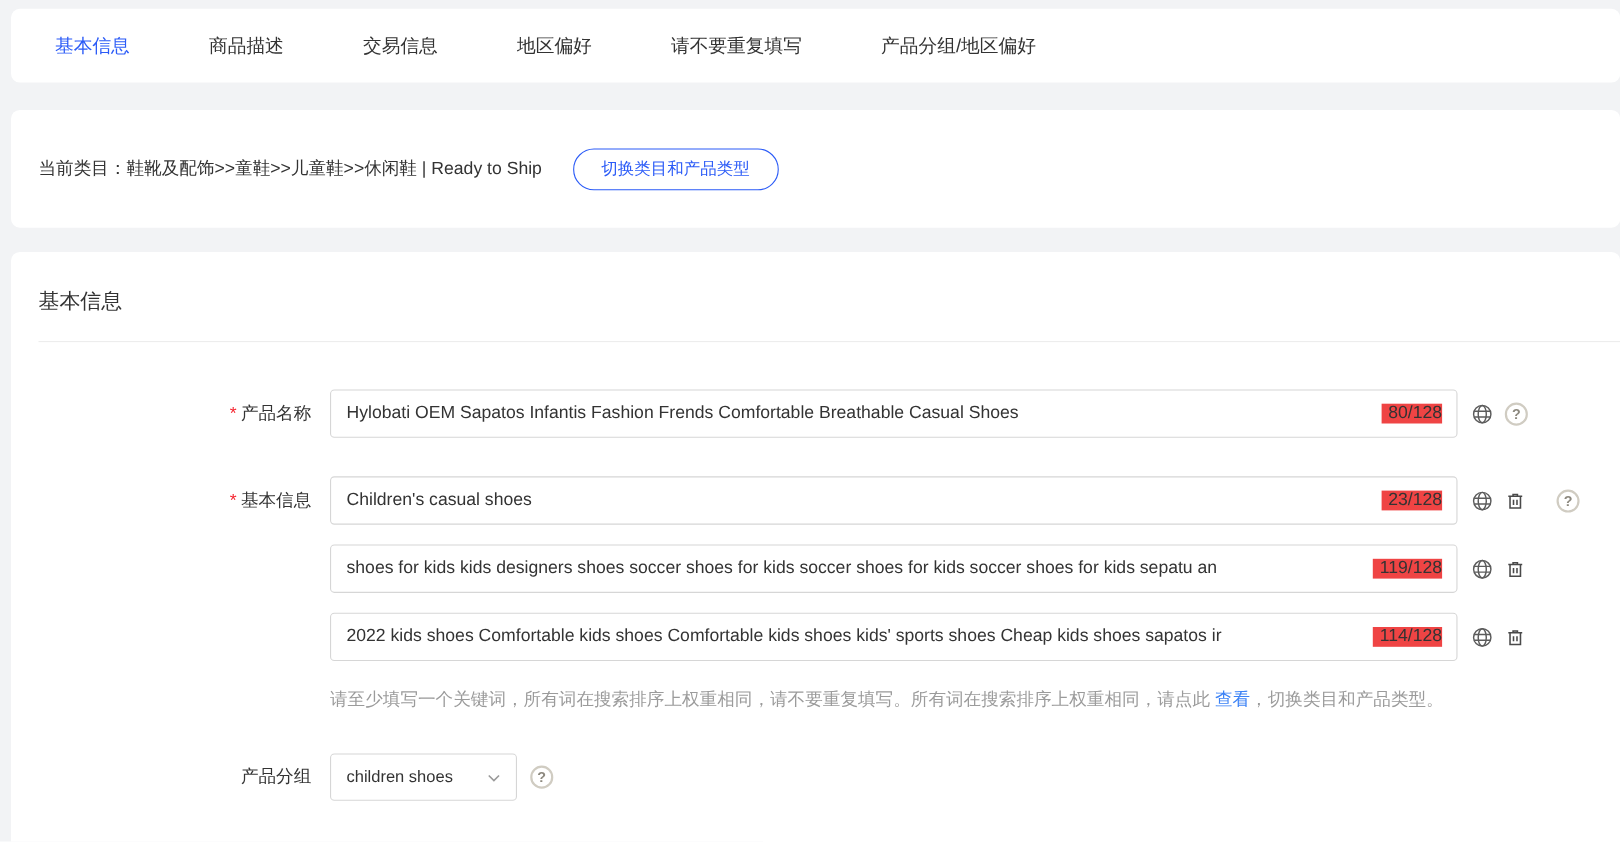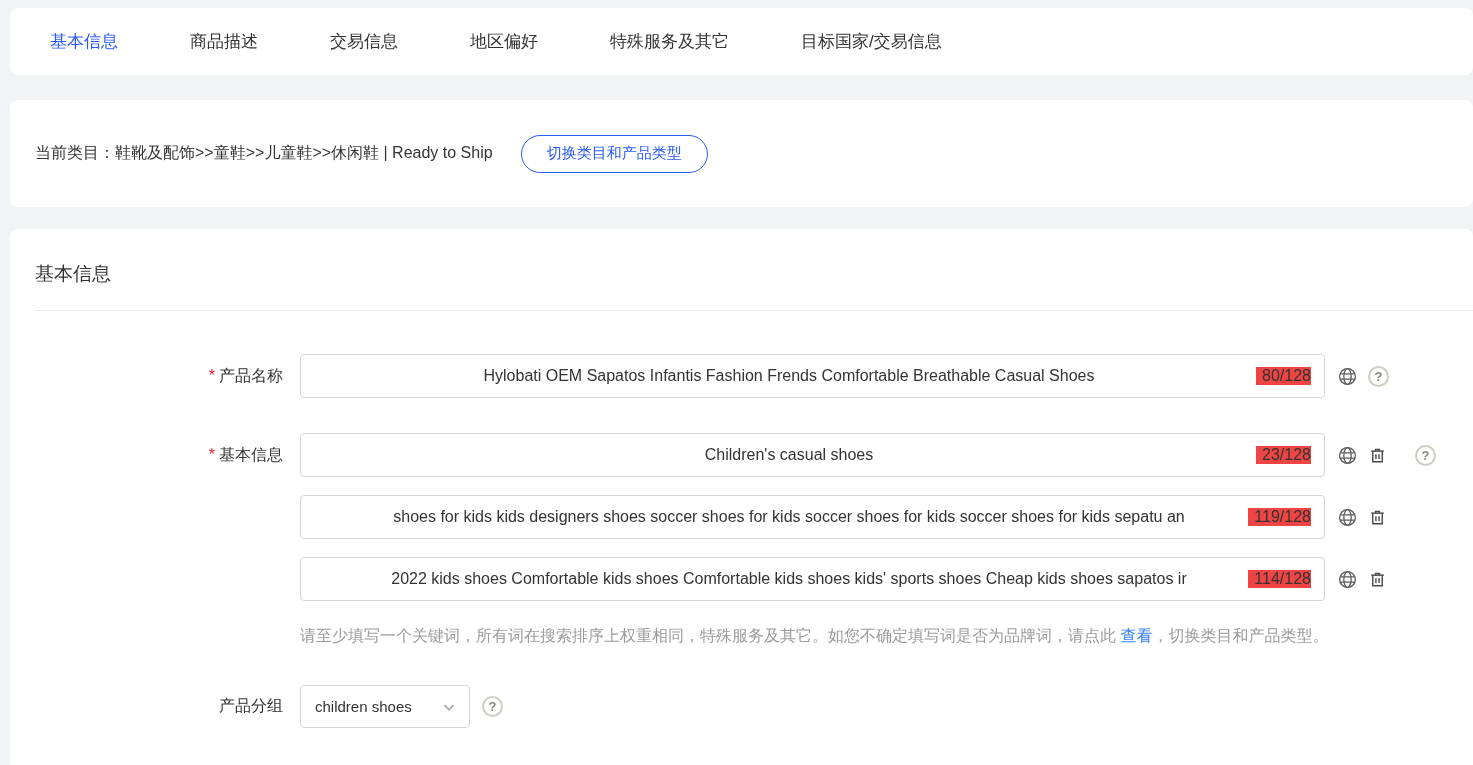--- a/index.html
+++ b/index.html
@@ -72,21 +72,21 @@
   .req { color: var(--required); margin-right: 4px; font-size: 16px; }
 
   .input-wrap { position: relative; width: 1025px; flex: none; }
   .text-input {
     width: 100%; height: 44px;
     border: 1px solid var(--border); border-radius: 4px;
     padding: 0 61px 0 14px;
     font-size: 16px; color: var(--text);
     font-family: inherit; background: #fff;
     outline: none;
-    text-overflow: clip; white-space: nowrap; overflow: hidden; text-align: center;
+    text-overflow: clip; white-space: nowrap; overflow: hidden;
   }
   .counter {
     position: absolute; right: 14px; top: 50%; transform: translateY(-50%);
     font-size: 16px; color: var(--text); background: #ef4444; padding-left: 6px;
   }
 
   .row-icons { display: flex; align-items: center; margin-left: 12px; }
   .icon-btn { display: inline-flex; align-items: center; justify-content: center;
               margin-right: 10px; cursor: pointer; background: none; border: none; padding: 0; }
   .q-icon {
@@ -115,22 +115,22 @@
   .select-box svg { flex: none; }
 </style>
 </head>
 <body>
 
 <div class="card tab-bar">
   <div class="tab active">基本信息</div>
   <div class="tab">商品描述</div>
   <div class="tab">交易信息</div>
   <div class="tab">地区偏好</div>
-  <div class="tab">特殊服务及其它</div>
-  <div class="tab">目标国家/交易信息</div>
+  <div class="tab">请不要重复填写</div>
+  <div class="tab">产品分组/地区偏好</div>
 </div>
 
 <div class="card category-bar">
   <span class="category-text">当前类目：</span>
     <span class="category-text">鞋靴及配饰&gt;&gt;童鞋&gt;&gt;儿童鞋&gt;&gt;休闲鞋 | Ready to Ship</span>
   <button class="switch-btn">切换类目和产品类型</button>
 </div>
 
 <div class="card main-card">
   <div class="section-title">基本信息</div>
@@ -230,21 +230,21 @@
             <path d="M4 6.5h16"></path>
               <path d="M9.5 6.5V4.5h5v2"></path>
             <path d="M6 6.5v13.5h12V6.5"></path>
               <path d="M10 10.5v6M14 10.5v6"></path>
           </svg>
         </span>
       </div>
     </div>
 
     <div class="hint-row">
-      <span>请至少填写一个关键词，所有词在搜索排序上权重相同，特殊服务及其它。如您不确定填写词是否为品牌词，请点此 </span><span class="hint-link">查看</span><span>，切换类目和产品类型。</span>
+      <span>请至少填写一个关键词，所有词在搜索排序上权重相同，请不要重复填写。所有词在搜索排序上权重相同，请点此 </span><span class="hint-link">查看</span><span>，切换类目和产品类型。</span>
     </div>
 
     <div class="form-row group-row">
       <div class="label-col">
         <span>产品分组</span>
       </div>
       <div class="select-box">
         <span>children shoes</span>
         <span style="display:inline-flex;">
           <svg width="16" height="16" viewBox="0 0 24 24" fill="none" stroke="#9a9a9a" stroke-width="2.2">

